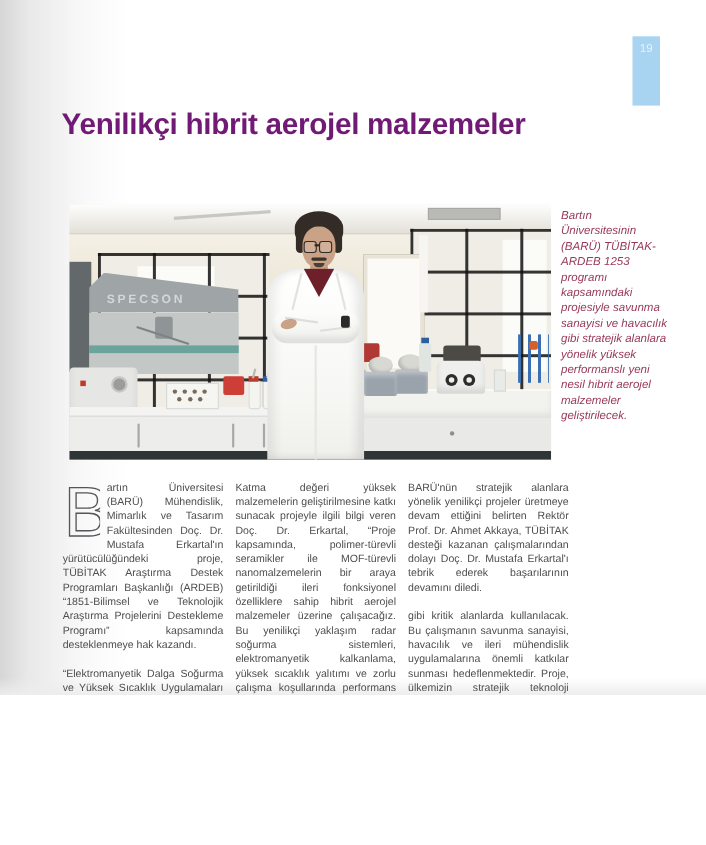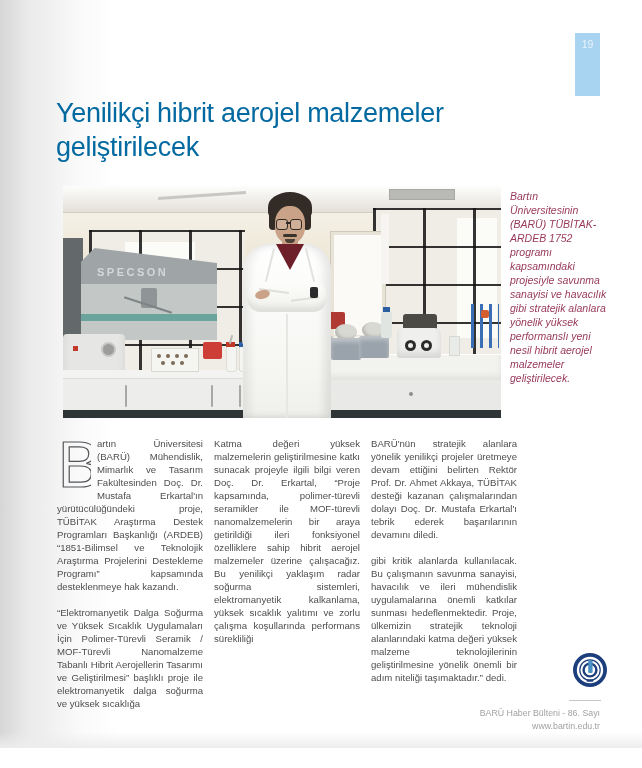--- a/index.html
+++ b/index.html
@@ -1,27 +1,27 @@
 <!DOCTYPE html>
 <html><head>
 <meta charset="utf-8">
 <style>
   html,body{margin:0;padding:0;background:#fff;}
-  .page{position:relative;width:642px;height:748px;background:#ffffff;overflow:hidden;
+  .page{position:relative;width:642px;height:632px;background:#ffffff;overflow:hidden;
         font-family:"Liberation Sans",sans-serif;}
   .spine-shadow{position:absolute;left:0;top:0;width:118px;height:100%;
         background:linear-gradient(90deg,#d6d6d6 0,#e9e9e9 22%,#f9f9f9 65%,#ffffff 100%);}
   .bottom-shade{position:absolute;left:0;bottom:0;width:100%;height:16px;
         background:linear-gradient(to top,#ededed,rgba(255,255,255,0));}
 
   .pagenum{position:absolute;left:575px;top:33px;width:25px;height:58px;background:#a9d4f1;
         color:#e7f3fb;font-size:10.5px;text-align:center;padding-top:5px;}
 
-  .headline{position:absolute;left:56px;top:96px;width:480px;color:#0369a1;
-        font-size:27px;font-weight:normal;line-height:34px;letter-spacing:-0.3px;}
+  .headline{position:absolute;left:56px;top:96px;width:480px;color:#701a75;
+        font-size:27px;font-weight:bold;line-height:34px;letter-spacing:-0.3px;}
   .headline span{display:block;}
 
   
   .photo{position:absolute;left:63px;top:186px;width:438px;height:232px;overflow:hidden;
         background:linear-gradient(180deg,#f7f5ef 0%,#ede6d4 35%,#e7dfcc 70%,#e5ddca 100%);}
   .ceiling{position:absolute;left:0;top:0;width:100%;height:26px;
         background:linear-gradient(#fdfdfc,#e3e0d8);border-bottom:1px solid #d4cec0;}
   .lightfix1{position:absolute;left:95px;top:8px;width:88px;height:3px;background:#c7c7c4;transform:rotate(-4deg);}
   .lightfix2{position:absolute;left:326px;top:3px;width:64px;height:9px;background:#b9b9b6;
         border:1px solid #a8a8a5;}
@@ -148,21 +148,20 @@
 <div class="page">
   <div class="spine-shadow"></div>
   <div class="bottom-shade"></div>
 
   <div class="pagenum">
     <span>19</span>
   </div>
 
   <h1 class="headline" style="margin:0;">
     <span>Yenilikçi hibrit aerojel malzemeler</span>
-    <span>geliştirilecek</span>
   </h1>
 
   <div class="photo">
     <div class="ceiling"></div>
     <div class="lightfix1"></div>
     <div class="lightfix2"></div>
 
     <div class="grid-panel grid-left">
       <div class="win-reflect" style="left:36px;top:12px;width:70px;height:78px;"></div>
       <div class="grid-lines"></div>
@@ -255,21 +254,21 @@
     </div>
     <div class="mustache"></div>
     <div class="beard"></div>
     <div class="arms"></div>
     <div class="crease1"></div>
     <div class="crease2"></div>
     <div class="hand"></div>
     <div class="watch"></div>
   </div>
 
-  <div class="quote">Bartın Üniversitesinin (BARÜ) TÜBİTAK-ARDEB 1752 programı kapsamındaki projesiyle savunma sanayisi ve havacılık gibi stratejik alanlara yönelik yüksek performanslı yeni nesil hibrit aerojel malzemeler geliştirilecek.</div>
+  <div class="quote">Bartın Üniversitesinin (BARÜ) TÜBİTAK-ARDEB 1253 programı kapsamındaki projesiyle savunma sanayisi ve havacılık gibi stratejik alanlara yönelik yüksek performanslı yeni nesil hibrit aerojel malzemeler geliştirilecek.</div>
 
   <div class="columns">
     <div class="col">
       <p class="para">
         <svg class="dropcap" width="34" height="50">
           <text x="1" y="47" font-size="64" font-family="Liberation Sans, sans-serif" fill="none" stroke="#55565a" stroke-width="1.2">B</text>
         </svg>
         <span>artın Üniversitesi (BARÜ) Mühendislik, Mimarlık ve Tasarım Fakültesinden Doç. Dr. Mustafa Erkartal'ın yürütücülüğündeki proje, TÜBİTAK Araştırma Destek Programları Başkanlığı (ARDEB) “1851-Bilimsel ve Teknolojik Araştırma Projelerini Destekleme Programı” kapsamında desteklenmeye hak kazandı.</span>
       </p>
       <p class="para">

